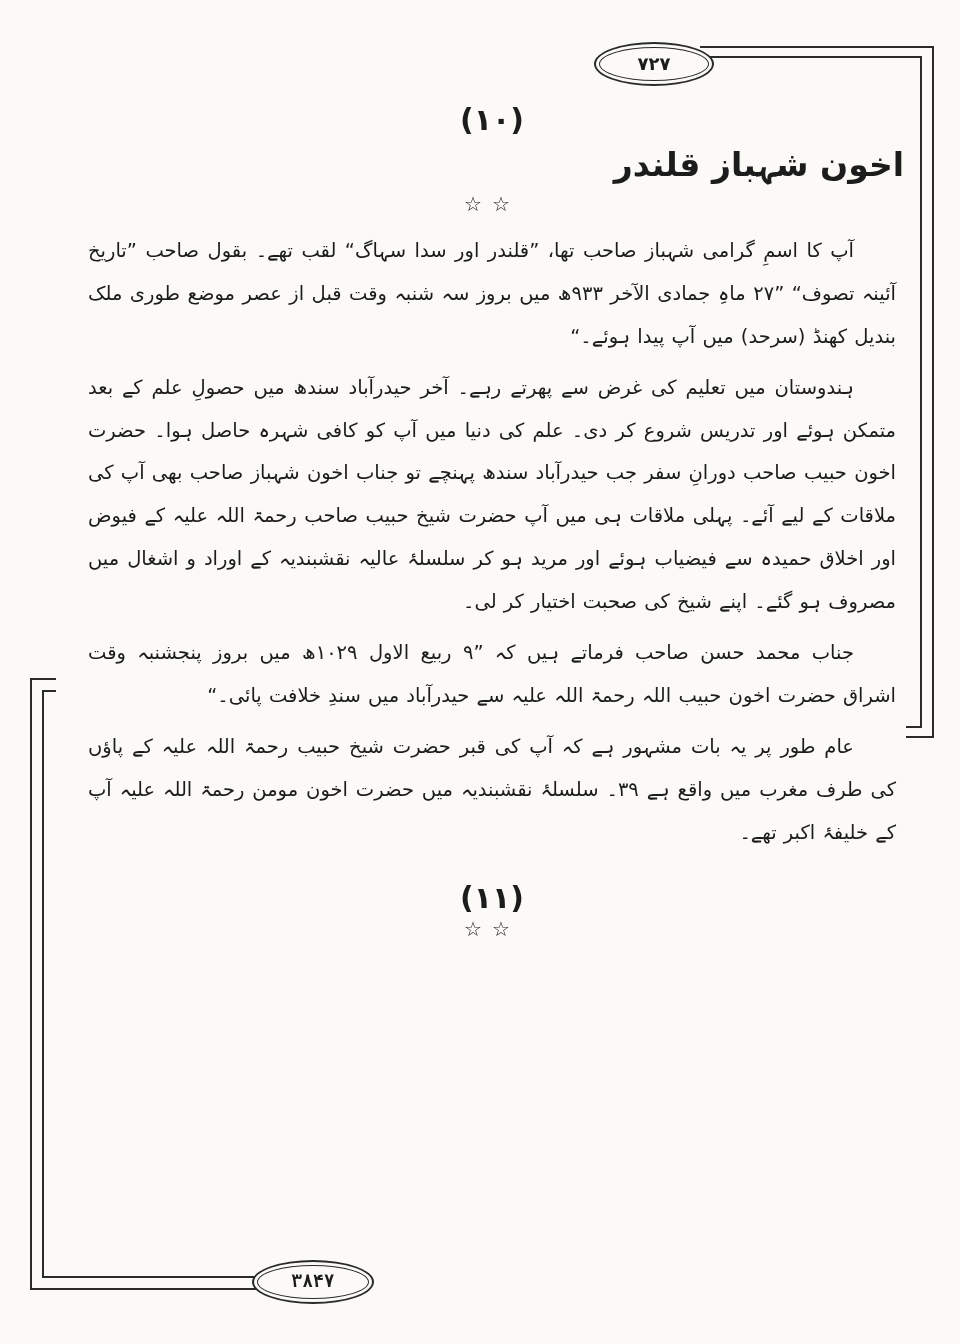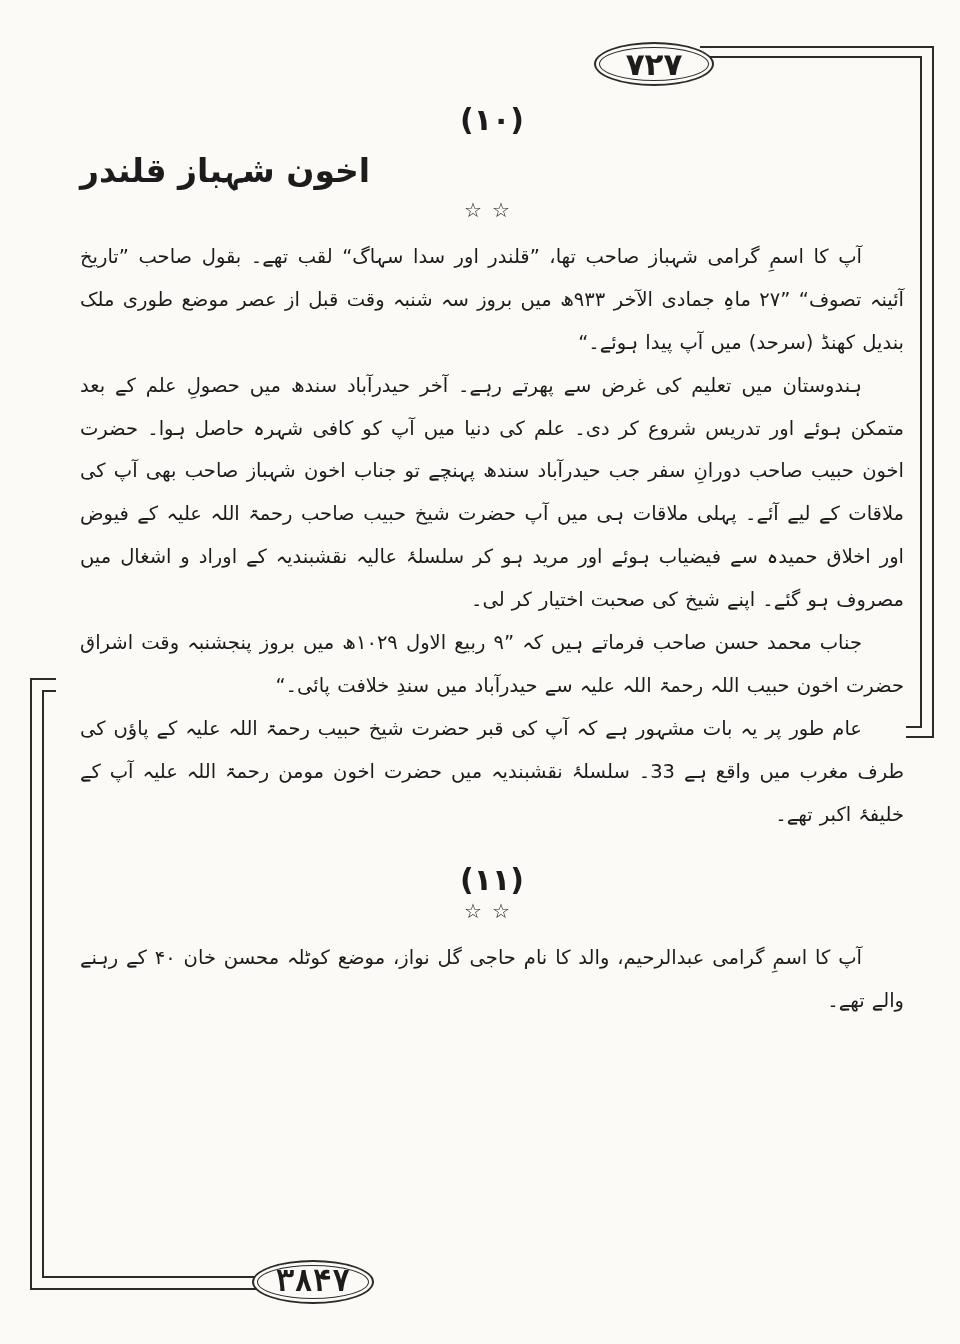--- a/index.html
+++ b/index.html
@@ -11,30 +11,30 @@
   .frame-line{position:absolute;background:#2b2b2b;}
   .oval{
     position:absolute;border:2px solid #2b2b2b;border-radius:50%;
     display:flex;align-items:center;justify-content:center;background:#fbfaf6;
   }
   .oval-inner{
     position:absolute;top:3px;left:3px;right:3px;bottom:3px;
     border:1px solid #2b2b2b;border-radius:50%;
     display:flex;align-items:center;justify-content:center;
   }
-  .cartouche-num{font-size:31px;font-weight:bold;letter-spacing:2px;line-height:1;}
+  .cartouche-num{font-size:18px;font-weight:bold;letter-spacing:2px;line-height:1;}
   .content{
     position:absolute;top:96px;right:56px;width:824px;
     direction:rtl;text-align:right;
   }
   .sec-num{text-align:center;font-size:30px;margin:6px 0 2px;font-weight:600;}
-  .sec-title{text-align:left;font-size:33px;font-weight:700;margin:14px 0 8px;letter-spacing:1px;}
+  .sec-title{text-align:right;font-size:33px;font-weight:700;margin:8px 0 8px;letter-spacing:1px;}
   .stars{text-align:center;font-size:20px;letter-spacing:10px;margin:0 0 14px;color:#222;}
   p.body-par{
-    font-size:19.5px;line-height:2.2;margin:0;
+    font-size:19.5px;line-height:2.2;margin:8px;
     text-align:justify;text-indent:42px;word-spacing:1px;
   }
   section.chapter{display:block;}
   section.chapter + section.chapter{margin-top:26px;}
 </style>
 </head>
 <body>
 
 <div class="frame-line" style="left:700px;top:46px;width:234px;height:2px;"></div>
 <div class="frame-line" style="left:700px;top:56px;width:222px;height:2px;"></div>
@@ -63,22 +63,21 @@
 
 <div class="content">
 
   <section class="chapter">
     <div class="sec-num">(۱۰)</div>
     <h1 class="sec-title">اخون شہباز قلندر</h1>
     <div class="stars">☆☆</div>
     <p class="body-par">آپ کا اسمِ گرامی شہباز صاحب تھا، ”قلندر اور سدا سہاگ“ لقب تھے۔ بقول صاحب ”تاریخ آئینہ تصوف“ ”۲۷ ماہِ جمادی الآخر ۹۳۳ھ میں بروز سہ شنبہ وقت قبل از عصر موضع طوری ملک بندیل کھنڈ (سرحد) میں آپ پیدا ہوئے۔“</p>
     <p class="body-par">ہندوستان میں تعلیم کی غرض سے پھرتے رہے۔ آخر حیدرآباد سندھ میں حصولِ علم کے بعد متمکن ہوئے اور تدریس شروع کر دی۔ علم کی دنیا میں آپ کو کافی شہرہ حاصل ہوا۔ حضرت اخون حبیب صاحب دورانِ سفر جب حیدرآباد سندھ پہنچے تو جناب اخون شہباز صاحب بھی آپ کی ملاقات کے لیے آئے۔ پہلی ملاقات ہی میں آپ حضرت شیخ حبیب صاحب رحمۃ اللہ علیہ کے فیوض اور اخلاق حمیدہ سے فیضیاب ہوئے اور مرید ہو کر سلسلۂ عالیہ نقشبندیہ کے اوراد و اشغال میں مصروف ہو گئے۔ اپنے شیخ کی صحبت اختیار کر لی۔</p>
     <p class="body-par">جناب محمد حسن صاحب فرماتے ہیں کہ ”۹ ربیع الاول ۱۰۲۹ھ میں بروز پنجشنبہ وقت اشراق حضرت اخون حبیب اللہ رحمۃ اللہ علیہ سے حیدرآباد میں سندِ خلافت پائی۔“</p>
-    <p class="body-par">عام طور پر یہ بات مشہور ہے کہ آپ کی قبر حضرت شیخ حبیب رحمۃ اللہ علیہ کے پاؤں کی طرف مغرب میں واقع ہے 33۔ سلسلۂ نقشبندیہ میں حضرت اخون مومن رحمۃ اللہ علیہ آپ کے خلیفۂ اکبر تھے۔</p>
+    <p class="body-par">عام طور پر یہ بات مشہور ہے کہ آپ کی قبر حضرت شیخ حبیب رحمۃ اللہ علیہ کے پاؤں کی طرف مغرب میں واقع ہے ۳۹۔ سلسلۂ نقشبندیہ میں حضرت اخون مومن رحمۃ اللہ علیہ آپ کے خلیفۂ اکبر تھے۔</p>
   </section>
 
   <section class="chapter">
     <div class="sec-num">(۱۱)</div>
     <div class="stars">☆☆</div>
-    <p class="body-par">آپ کا اسمِ گرامی عبدالرحیم، والد کا نام حاجی گل نواز، موضع کوٹلہ محسن خان ۴۰ کے رہنے والے تھے۔</p>
   </section>
 
 </div>
 
 </body></html>

